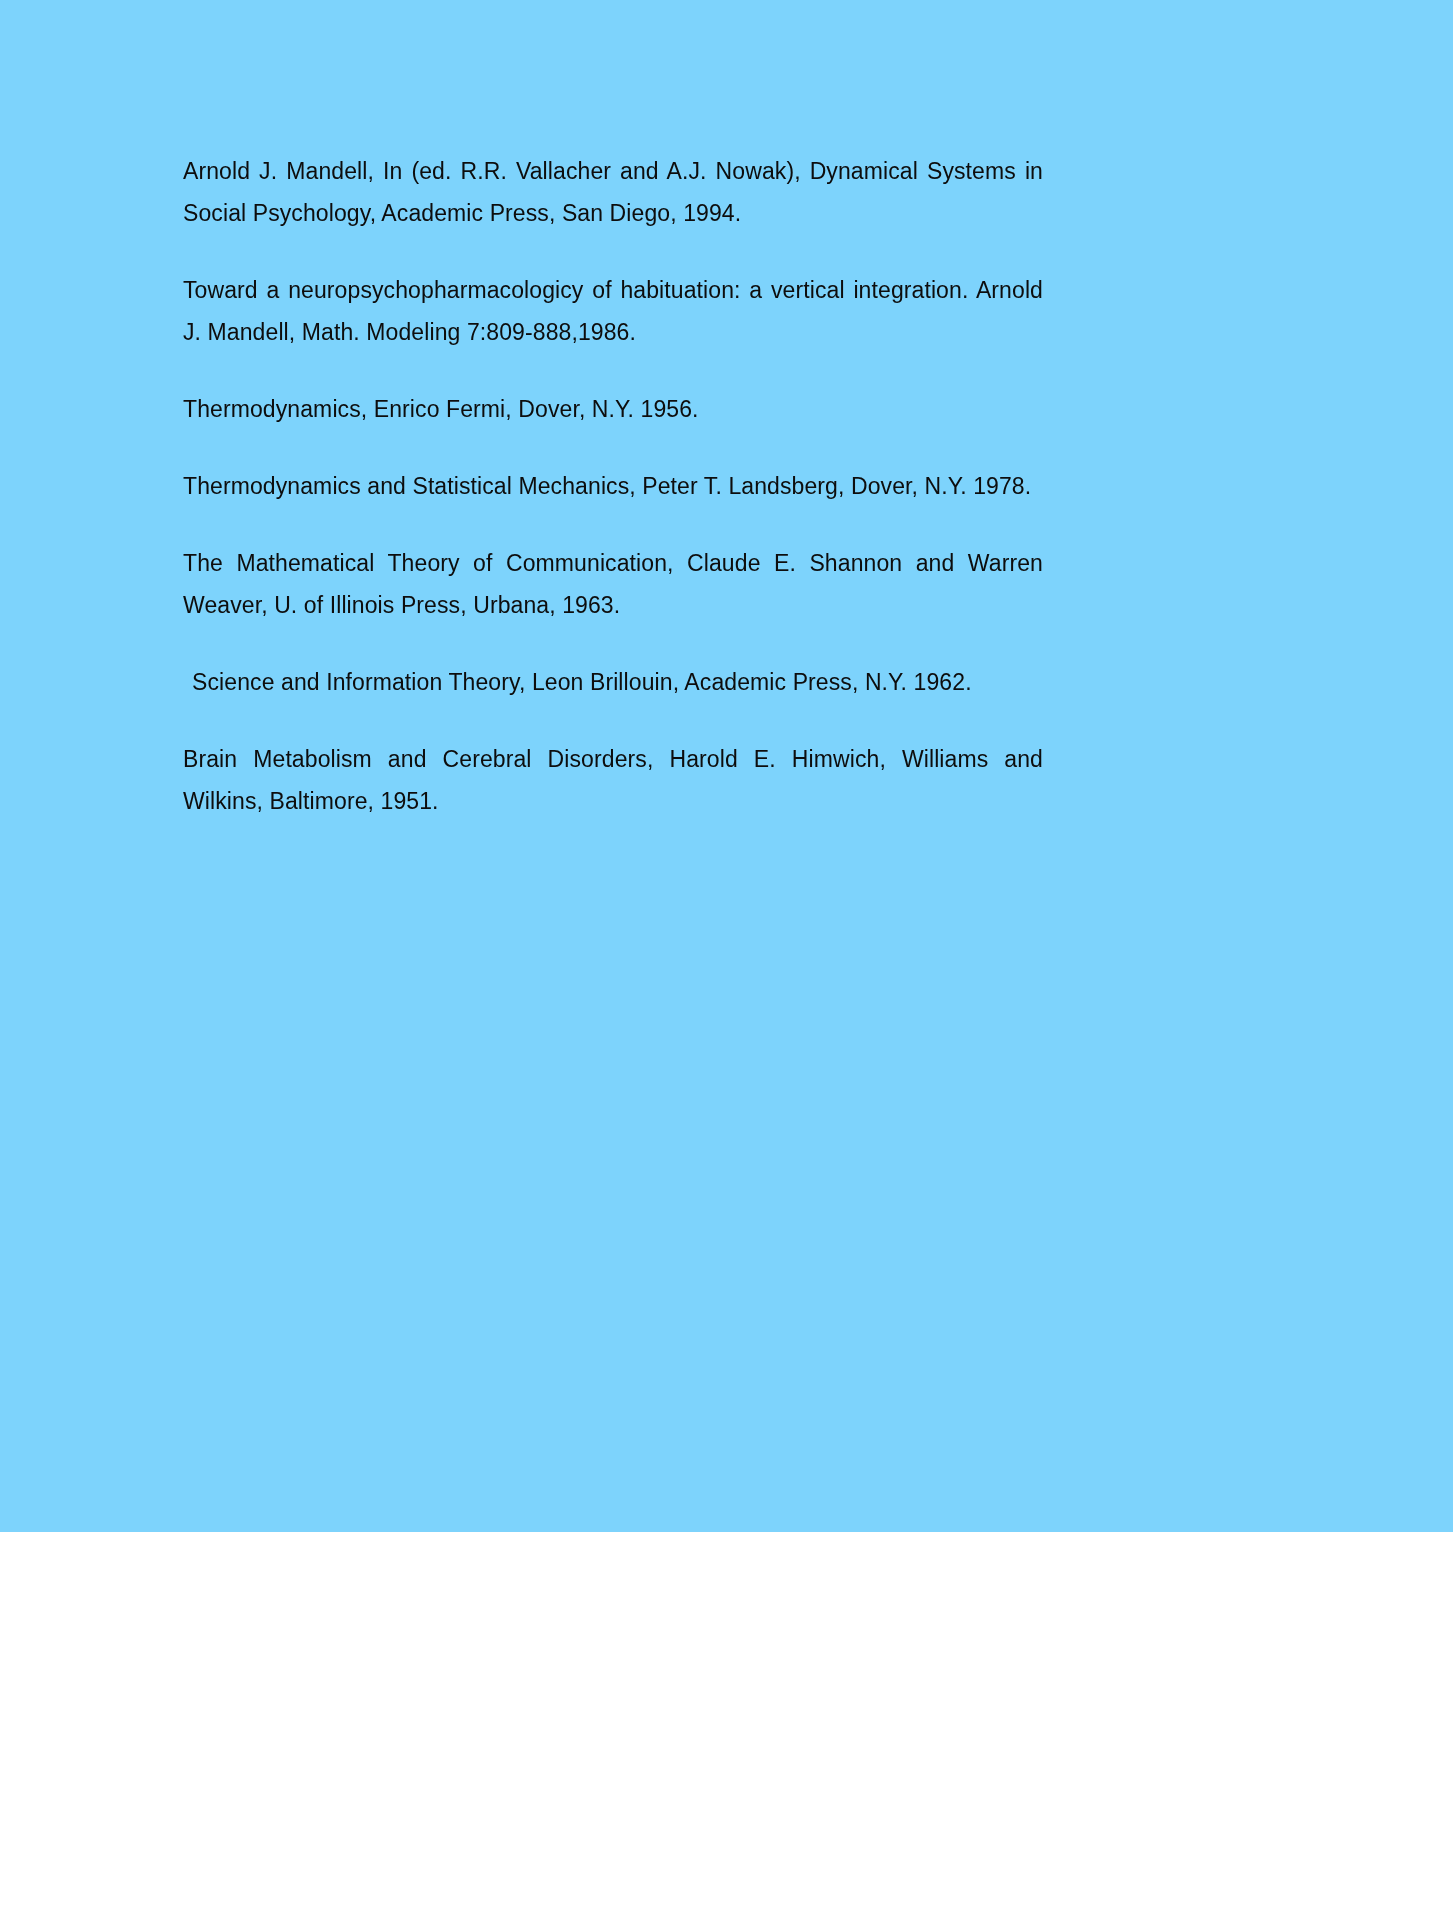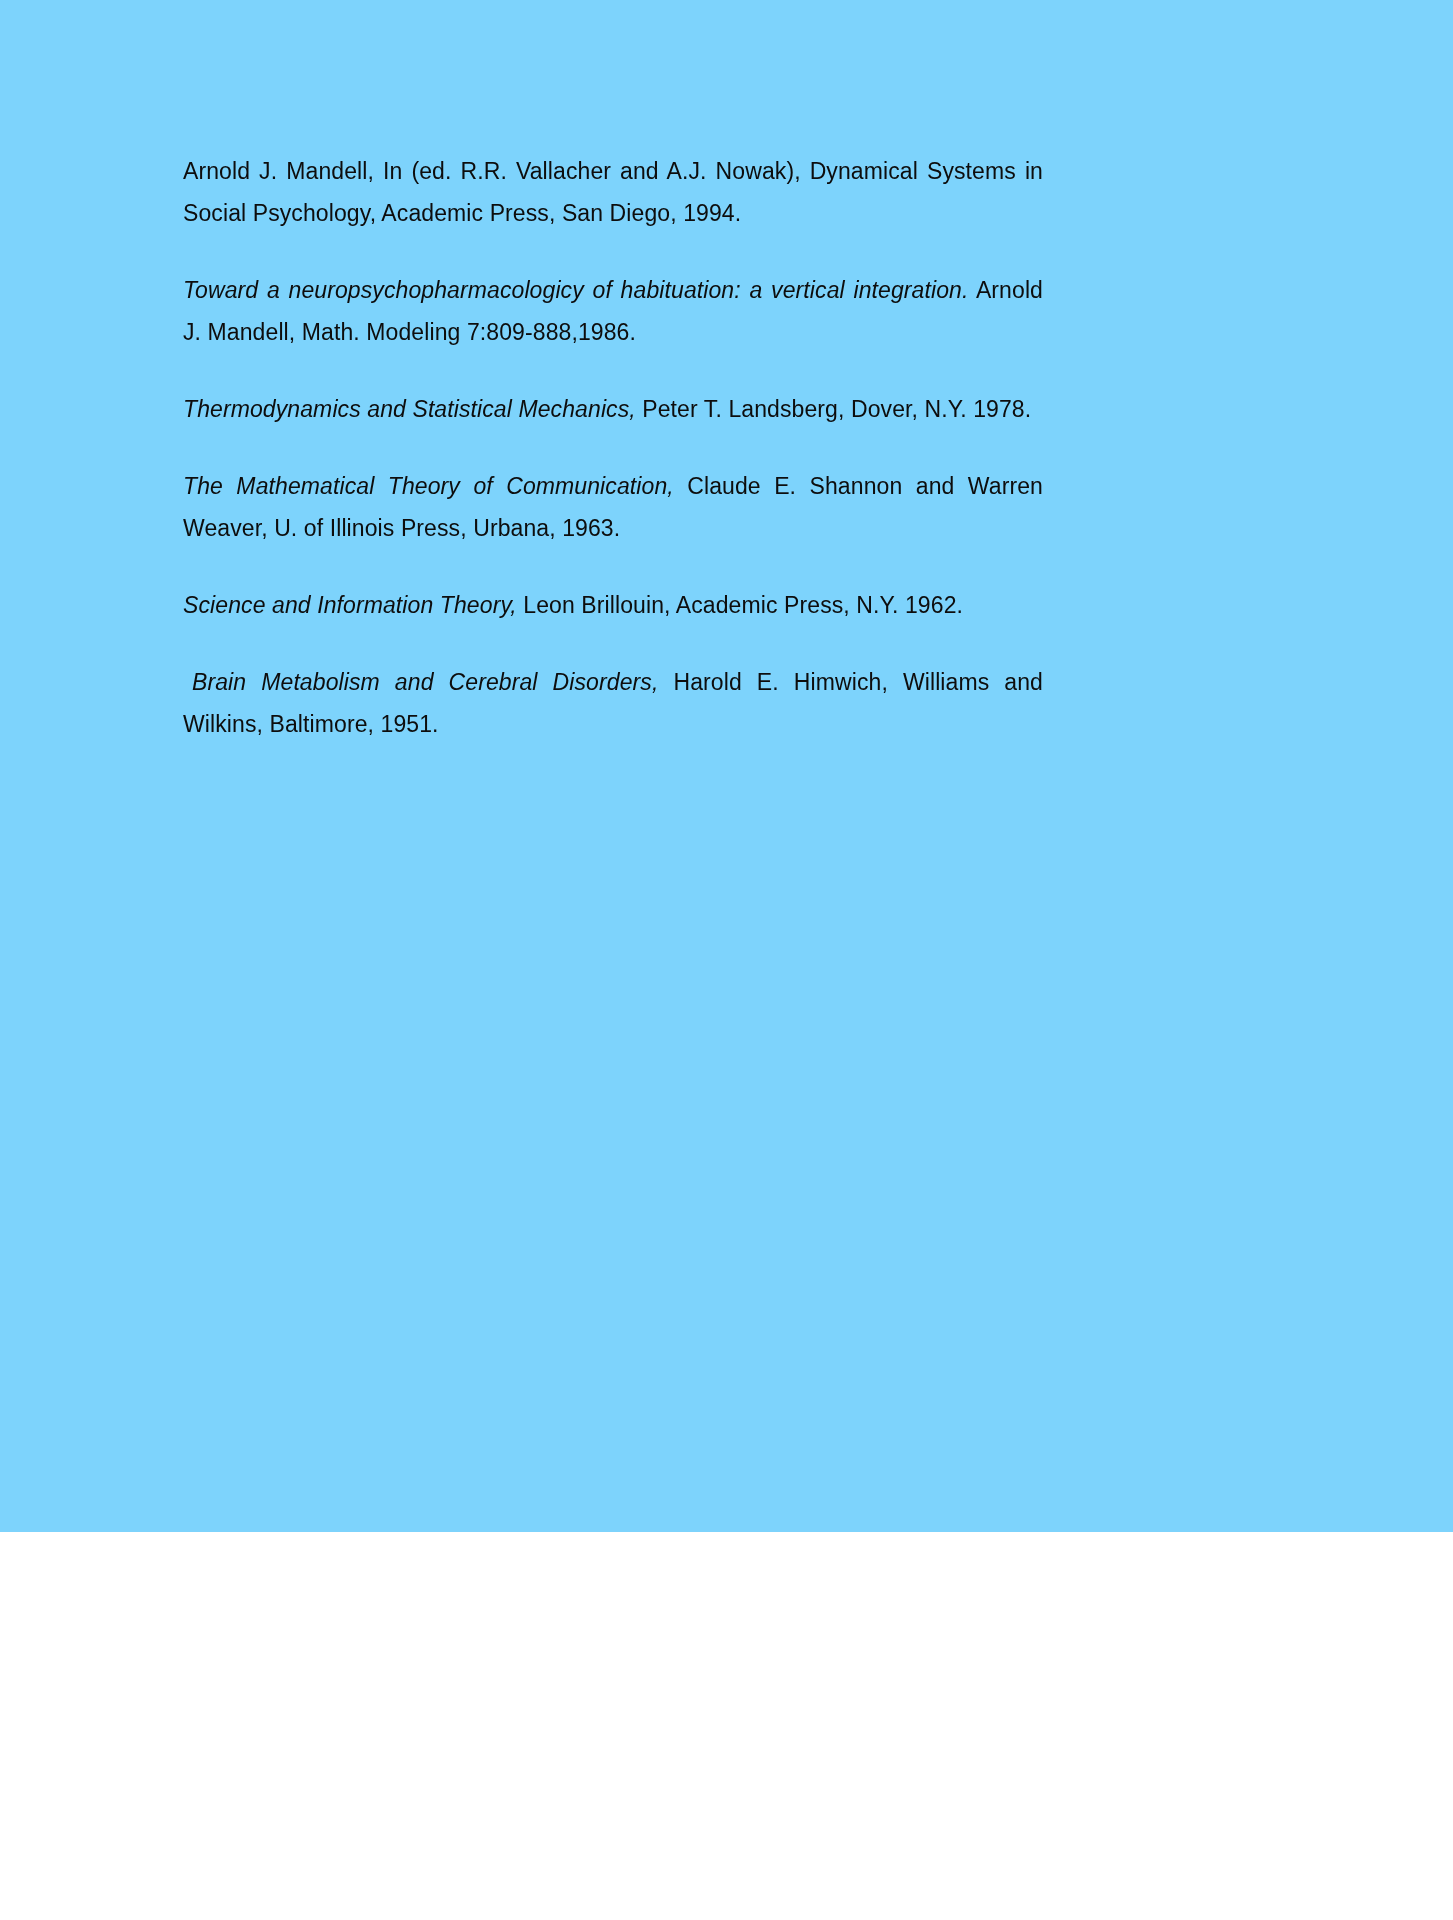--- a/index.html
+++ b/index.html
@@ -23,21 +23,21 @@
     width: 860px;
   }
   .ref {
     margin: 0 0 35px 0;
     font-size: 23px;
     line-height: 42px;
     text-align: justify;
     letter-spacing: 0.1px;
   }
   .ref:last-child { margin-bottom: 8px; }
-  .ref .it { font-style: italic; }
+  .ref .it { }
   
   .ref:nth-child(6) { text-indent: 9px; }
   .page-number {
     position: absolute;
     top: 1758px;
     left: 183px;
     width: 860px;
     text-align: left;
     font-family: "Liberation Serif", serif;
     font-size: 32px;
@@ -60,20 +60,21 @@
 <body>
 
 <div class="page">
 
   <div class="text-block">
 
     <p class="ref"><span class="it"></span><span>Arnold J. Mandell, In (ed. R.R. Vallacher and A.J. Nowak), Dynamical Systems in Social Psychology, Academic Press, San Diego, 1994.</span></p>
 
     <p class="ref"><span class="it">Toward a neuropsychopharmacologicy of habituation: a vertical integration.</span><span> Arnold J. Mandell, Math. Modeling 7:809-888,1986.</span></p>
 
+    <p class="ref"><span class="it">Thermodynamics,</span><span> Enrico Fermi, Dover, N.Y. 1956.</span></p>
 
     <p class="ref"><span class="it">Thermodynamics and Statistical Mechanics,</span><span> Peter T. Landsberg, Dover, N.Y. 1978.</span></p>
 
 
     <p class="ref"><span class="it">The Mathematical Theory of Communication,</span><span> Claude E. Shannon and Warren Weaver, U. of Illinois Press, Urbana, 1963.</span></p>
 
     <p class="ref"><span class="it">Science and Information Theory,</span><span> Leon Brillouin, Academic Press, N.Y. 1962.</span></p>
 
     <p class="ref"><span class="it">Brain Metabolism and Cerebral Disorders,</span><span> Harold E. Himwich, Williams and Wilkins, Baltimore, 1951.</span></p>
 

